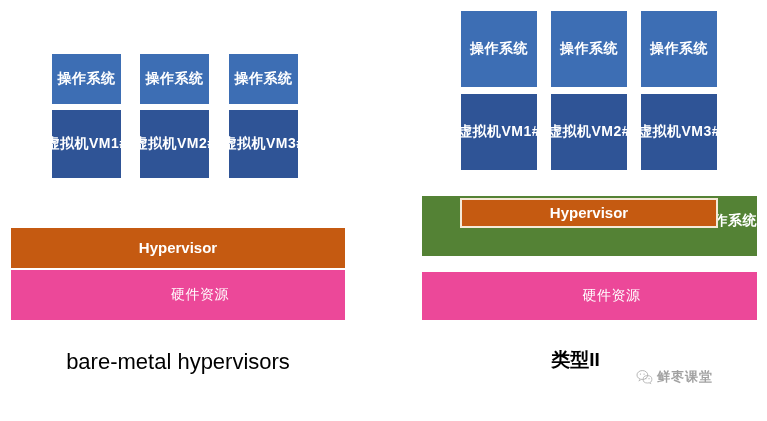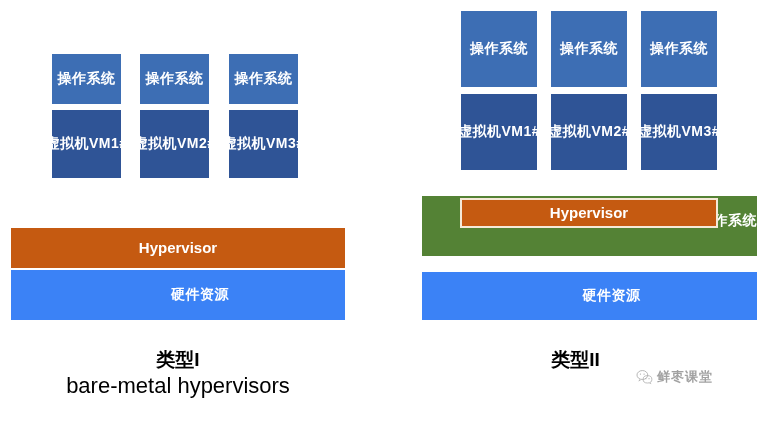--- a/index.html
+++ b/index.html
@@ -54,22 +54,22 @@
     white-space: nowrap;
   }
 
   
   .hypervisor-bar {
     background: #c55a11;
     font-weight: bold;
     font-size: 15px;
   }
   .hardware-bar {
-    background: #3b82f6;
-    font-weight: bold;
+    background: #ec4899;
+    font-weight: normal;
     font-size: 14px;
     letter-spacing: 0.5px;
     padding-left: 44px;
   }
   .host-os-block {
     background: #548235;
     align-items: center;
     justify-content: flex-end;
     padding-bottom: 10px;
   }
@@ -167,21 +167,20 @@
 
     <div class="box hypervisor-bar" style="left:11px; top:228px; width:334px; height:40px;">
       <span>Hypervisor</span>
     </div>
 
     <div class="box hardware-bar" style="left:11px; top:270px; width:334px; height:50px;">
       <span>硬件资源</span>
     </div>
 
     <div class="caption" style="left:11px; top:348px; width:334px;">
-      <span class="title">类型I</span>
       <span class="subtitle">bare-metal hypervisors</span>
     </div>
   </div>
 
   <div>
 
     <div class="box os-box" style="left:461px; top:11px; width:76px; height:76px;">
       <span class="line">操作</span>
       <span class="line">系统</span>
     </div>

